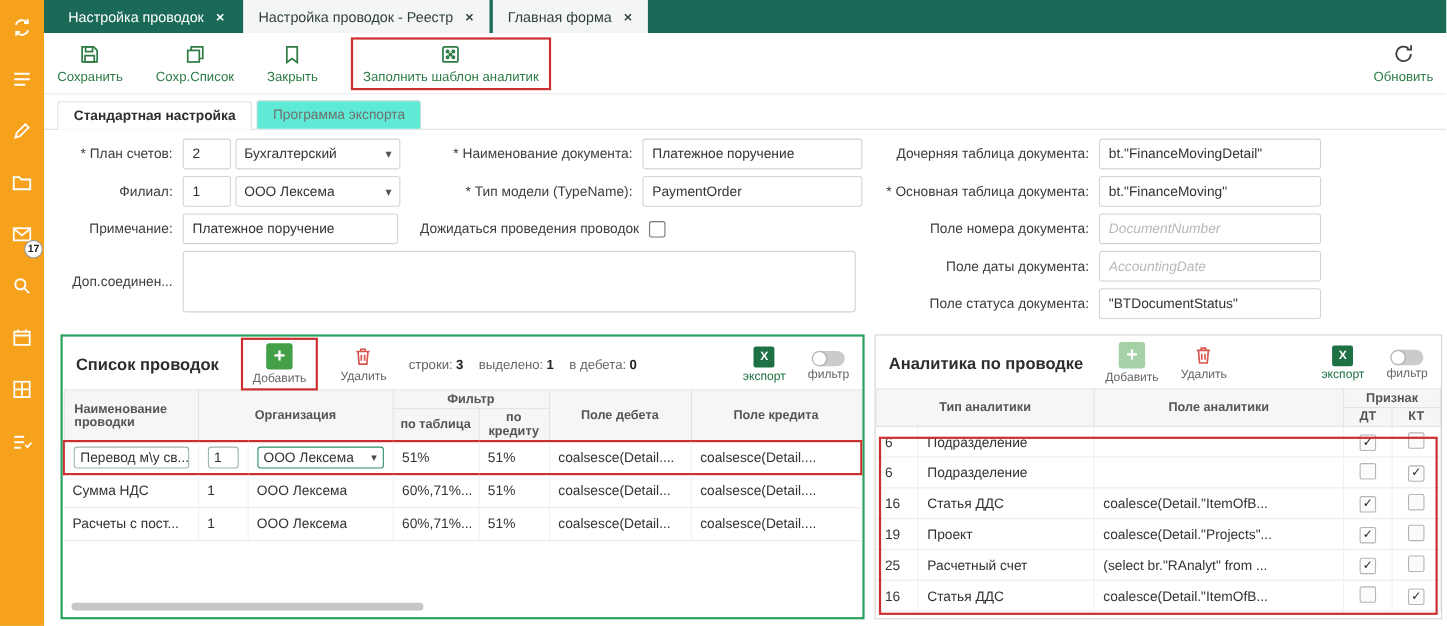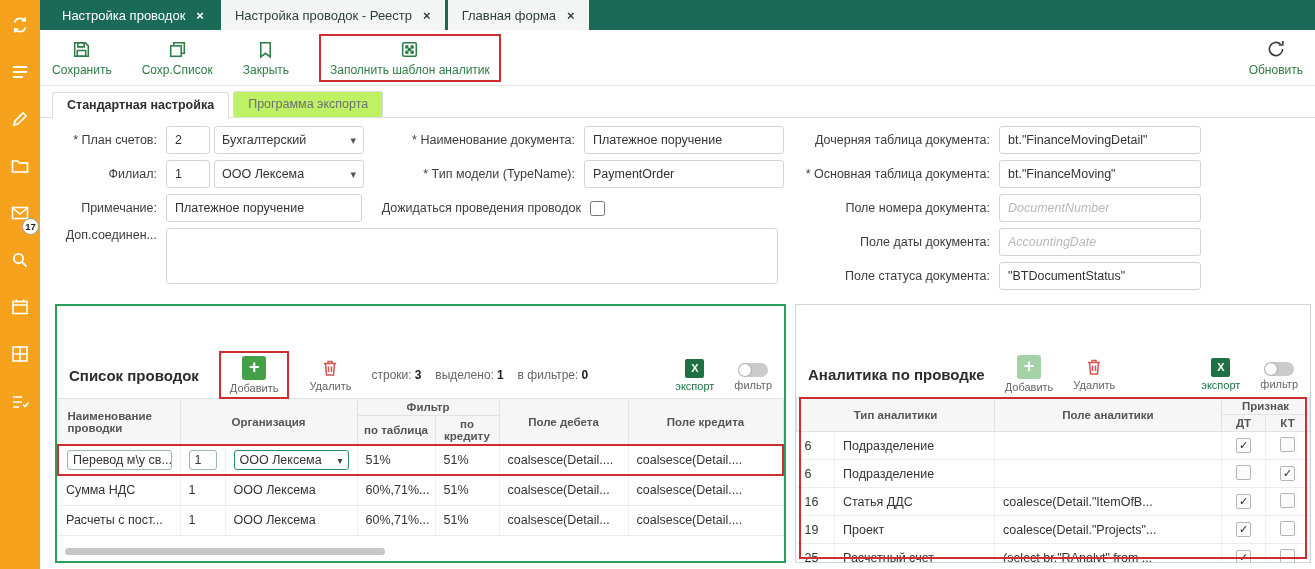--- a/index.html
+++ b/index.html
@@ -26,45 +26,45 @@
   .toolbar { height:56px; border-bottom:1px solid #e4e4e4; display:flex; align-items:center; padding:0 12px; gap:30px; flex-shrink:0; }
   .tbtn { display:flex; flex-direction:column; align-items:center; gap:3px; color:#2e7d46; font-size:12px; cursor:pointer; }
   .tbtn svg { stroke:#2e7d46; fill:none; stroke-width:1.5; }
   .tbtn.dark-icon svg { stroke:#3d3d3d; }
   .annot { border:2px solid #cb2f2f; padding:3px 9px; }
   .flex-spacer { flex:1; }
 
   .subtabs { display:flex; align-items:flex-end; padding:5px 0 0 12px; border-bottom:1px solid #e0e0e0; background:#fff; flex-shrink:0; }
   .subtab { padding:5px 14px 6px; font-size:12.5px; border:1px solid #dcdcdc; border-bottom:none; border-radius:3px 3px 0 0; cursor:pointer; }
   .subtab.active { font-weight:bold; color:#2e2e2e; background:#fff; position:relative; top:1px; }
-  .subtab.inactive { color:#707070; background:#bef264; margin-left:4px; }
+  .subtab.inactive { color:#707070; background:#5eead4; margin-left:4px; }
 
   
   .form { display:flex; padding:8px 4px 6px 14px; flex-shrink:0; }
   .form-left { width:748px; flex-shrink:0; }
   .form-right { flex:1; }
   .frow { display:flex; align-items:center; height:28px; margin-bottom:6px; column-gap:4px; }
-  .frow.tall { height:56px; align-items:flex-start; }
+  .frow.tall { height:56px; align-items:center; }
   .flabel { text-align:right; color:#3d3d3d; padding-right:5px; flex-shrink:0; }
   .w108 { width:108px; } .w212 { width:212px; } .w220 { width:220px; } .w193 { width:193px; }
   input[type=text], textarea { border:1px solid #d4d4d4; border-radius:3px; padding:0 8px; height:28px; font-family:"Liberation Sans",sans-serif; font-size:12.5px; color:#333; outline:none; }
   input::placeholder { color:#b8b8b8; font-style:italic; }
   textarea { height:56px; resize:none; padding-top:4px; }
   .iw44 { width:44px; } .iw150 { width:150px; } .iw196 { width:196px; } .iw200 { width:200px; } .iw202 { width:202px; } .iw612 { width:612px; }
   .fselect { border:1px solid #d4d4d4; border-radius:3px; height:28px; display:flex; align-items:center; justify-content:space-between; padding:0 7px; cursor:pointer; background:#fff; }
   .fselect .chev { color:#555; font-size:11px; margin-left:6px; }
   input[type=checkbox] { width:15px; height:15px; accent-color:#2e7d46; }
 
   
   .panels { flex:1; display:flex; gap:9px; padding:2px 4px 6px 15px; min-height:0; }
   .panel { position:relative; background:#fff; overflow:hidden; }
   .panel.postings { width:731px; flex-shrink:0; border:2px solid #2aa05e; }
   .panel.analytics { flex:1; border:1px solid #cfd6d3; }
 
-  .phead { display:flex; align-items:center; padding:6px 12px 4px; gap:20px; height:48px;margin-top:44px; }
+  .phead { display:flex; align-items:center; padding:6px 12px 4px; gap:20px; height:48px; }
   .ptitle { font-size:15px; font-weight:600; color:#2d2d2d; white-space:nowrap; }
   .icon-btn { display:flex; flex-direction:column; align-items:center; gap:2px; font-size:11px; color:#666; cursor:pointer; }
   .add-sq { width:24px; height:24px; background:#43a047; border-radius:3px; color:#fff; font-size:18px; line-height:23px; text-align:center; font-weight:bold; }
   .add-sq.muted { background:#a4d2a6; }
   .excel { width:19px; height:19px; background:#1e7145; border-radius:2px; color:#fff; font-weight:bold; font-size:11px; line-height:19px; text-align:center; }
   .green-lbl { color:#1e7145; }
   .toggle { width:30px; height:14px; background:#cbcbcb; border-radius:8px; position:relative; margin-top:4px; cursor:pointer; }
   .toggle::after { content:""; position:absolute; width:12px; height:12px; background:#fff; border-radius:50%; top:1px; left:1px; box-shadow:0 0 2px rgba(0,0,0,.45); }
   .stats { display:flex; gap:14px; font-size:12px; color:#666; white-space:nowrap; }
   .stats b { color:#222; margin-left:3px; }
@@ -287,21 +287,21 @@
               <path d="M3 5h12"></path>
                 <path d="M7 5V3h4v2"></path>
                 <path d="M4.5 5l1 11.5h7l1-11.5"></path>
                 <path d="M7.5 8v5.5M10.5 8v5.5"></path>
             </svg>
             <span>Удалить</span>
           </div>
           <div class="stats">
             <span><span>строки:</span><b>3</b></span>
             <span><span>выделено:</span><b>1</b></span>
-            <span><span>в фильтре:</span><b>0</b></span>
+            <span><span>в дебета:</span><b>0</b></span>
           </div>
           <div class="flex-spacer"></div>
           <div class="icon-btn">
             <span class="excel">X</span>
             <span class="green-lbl">экспорт</span>
           </div>
           <div class="icon-btn">
             <span class="toggle"></span>
             <span>фильтр</span>
           </div>

